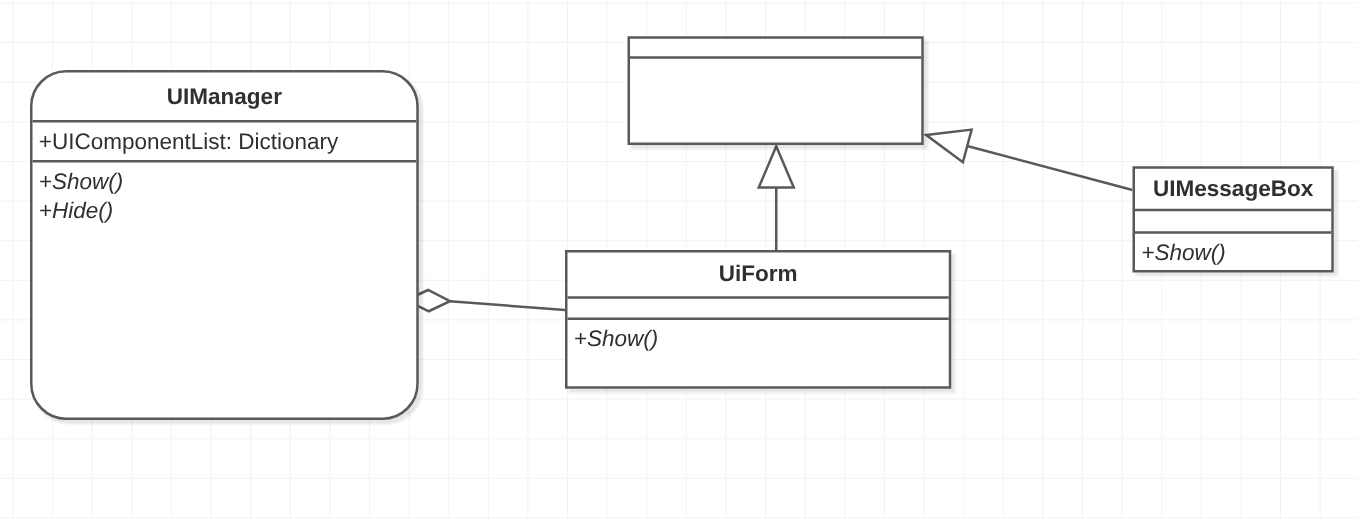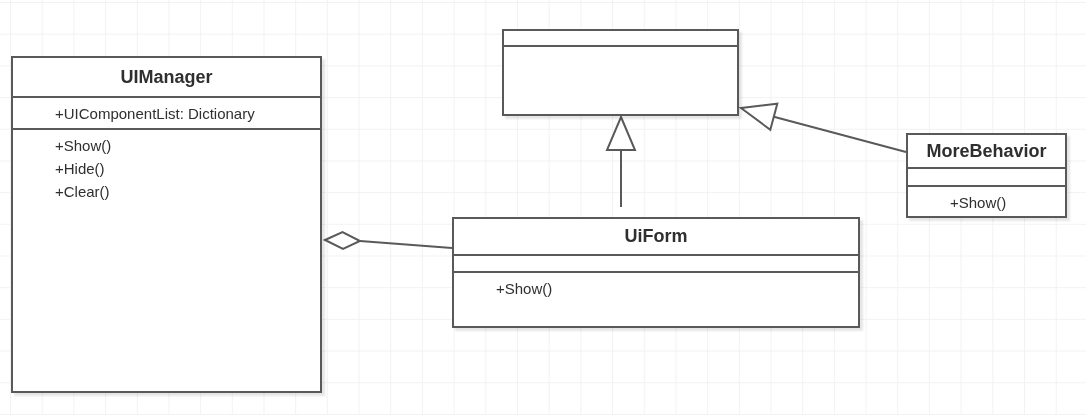--- a/index.html
+++ b/index.html
@@ -50,27 +50,27 @@
     border-bottom: 2px solid #595959;
     display: flex;
     flex-direction: column;
     justify-content: center;
     overflow: hidden;
   }
   .uml-methods {
     box-sizing: border-box;
     padding-top: 4px;
     overflow: hidden;
+    font-style: italic;
   }
   .uml-member {
-    font-size: 15px;
+    font-size: 18px;
     line-height: 23px;
     padding-left: 5px;
     white-space: nowrap;
-    margin-left: 37px;
   }
 </style>
 </head>
 <body>
 
 <div class="canvas">
 
   <svg class="connectors" viewBox="0 0 1086 415" xmlns="http://www.w3.org/2000/svg">
 
     <g stroke="#595959" stroke-width="2" fill="none">
@@ -82,46 +82,45 @@
       <line x1="906" y1="152" x2="773.8" y2="116.8"></line>
       <polygon points="741,108 777.3,103.7 770.3,129.8" fill="#ffffff"></polygon>
     </g>
 
     <g stroke="#595959" stroke-width="2" fill="none">
       <line x1="360" y1="241" x2="452" y2="248"></line>
       <polygon points="325,240 342.5,232 360,241 343,249" fill="#ffffff"></polygon>
     </g>
   </svg>
 
-  <div class="uml-class" style="left:11px; top:56px; width:311px; height:337px;">
+  <div class="uml-class" style="left:24px; top:56px; width:311px; height:280px;border-radius:29px;">
     <div class="uml-title" style="height:40px;">UIManager</div>
     <div class="uml-attrs" style="height:32px;">
       <div class="uml-member">+UIComponentList: Dictionary</div>
     </div>
     <div class="uml-methods">
       <div class="uml-member">+Show()</div>
       <div class="uml-member">+Hide()</div>
-      <div class="uml-member">+Clear()</div>
     </div>
   </div>
 
   <div class="uml-class" style="left:502px; top:29px; width:237px; height:87px;">
     <div class="uml-attrs" style="height:16px;"></div>
     <div class="uml-methods"></div>
   </div>
 
-  <div class="uml-class" style="left:452px; top:217px; width:408px; height:111px;">
+  <div class="uml-class" style="left:452px; top:200px; width:309px; height:111px;">
     <div class="uml-title" style="height:37px;">UiForm</div>
     <div class="uml-attrs" style="height:17px;"></div>
     <div class="uml-methods">
       <div class="uml-member">+Show()</div>
     </div>
   </div>
 
   <div class="uml-class" style="left:906px; top:133px; width:161px; height:85px;">
-    <div class="uml-title" style="height:34px;">MoreBehavior</div>
+    <div class="uml-title" style="height:34px;">UIMessageBox</div>
     <div class="uml-attrs" style="height:18px;"></div>
     <div class="uml-methods">
       <div class="uml-member">+Show()</div>
     </div>
   </div>
 
 </div>
 
 </body></html>

